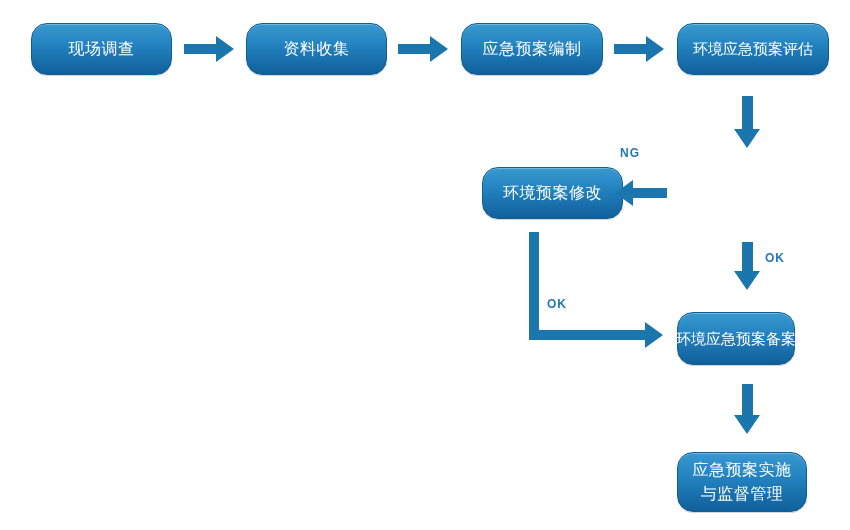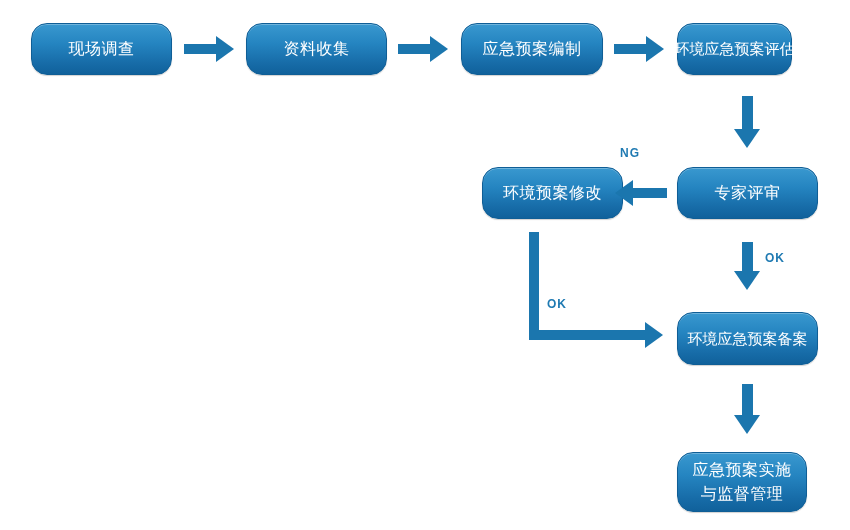--- a/index.html
+++ b/index.html
@@ -109,33 +109,30 @@
   </div>
 
   <div class="node" style="left:246px; top:23px; width:141px; height:52px;">
     <span>资料收集</span>
   </div>
 
   <div class="node" style="left:461px; top:23px; width:142px; height:52px;">
     <span>应急预案编制</span>
   </div>
 
-  <div class="node" style="left:677px; top:23px; width:115px; height:52px; font-size:15px; letter-spacing:0;text-align:right;">
+  <div class="node" style="left:677px; top:23px; width:152px; height:52px; font-size:15px; letter-spacing:0;text-align:right;">
     <span>环境应急预案评估</span>
   </div>
 
-  <div class="node" style="left:677px; top:167px; width:141px; height:52px;">
-    <span>专家评审</span>
-  </div>
 
   <div class="node" style="left:462px; top:167px; width:141px; height:52px;margin-left:20px;">
     <span>环境预案修改</span>
   </div>
 
-  <div class="node" style="left:677px; top:312px; width:141px; height:53px; font-size:15px; letter-spacing:0;">
+  <div class="node" style="left:677px; top:312px; width:118px; height:53px; font-size:15px; letter-spacing:0;">
     <span>环境应急预案备案</span>
   </div>
 
   <div class="node" style="left:677px; top:452px; width:130px; height:60px;">
     <span>应急预案实施</span>
     <span>与监督管理</span>
   </div>
 
   <div class="h-arrow" style="left:184px; top:36px; width:50px;">
     <div class="shaft"></div>

